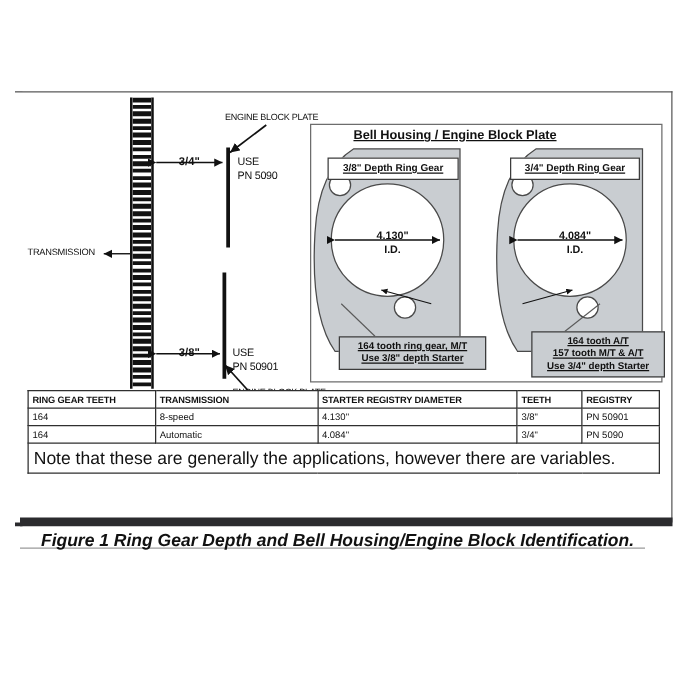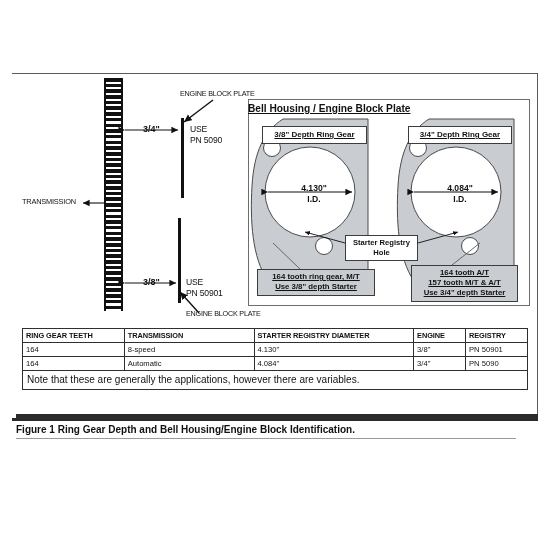--- a/index.html
+++ b/index.html
@@ -96,20 +96,21 @@
     left:248px; top:99px;
     width:282px; height:207px;
     border:1px solid #6d6d6d;
     background:#ffffff;
     box-sizing:border-box;
   }
   .bh-title{
     position:absolute;
     left:248px; top:103px;
     width:232px;
+    text-align:center;
     font-size:10.2px;
     font-weight:bold;
     color:#111;
     text-decoration:underline;
   }
 
   .tagbox{
     position:absolute;
     border:1px solid #3c3c3c;
     background:#ffffff;
@@ -134,65 +135,68 @@
     position:absolute;
     border:1px solid #3c3c3c;
     background:#c9cdd1;
     font-size:7.8px;
     font-weight:bold;
     color:#111;
     text-align:center;
     box-sizing:border-box;
     line-height:10px;
     padding:2px 2px 3px;
+    margin-left:14px;
   }
   .grayBox span{ text-decoration:underline; display:block; }
   .gray-left{ left:257px; top:269px; width:118px; }
   .gray-right{ left:411px; top:265px; width:107px; }
 
   .dim-id{
     position:absolute;
     text-align:center;
     font-size:8.6px;
     font-weight:bold;
     color:#111;
     line-height:10.5px;
   }
   .dim-id-left{ left:272px; top:183px; width:84px; }
   .dim-id-right{ left:418px; top:183px; width:84px; }
 
   
   .dtable{
     position:absolute;
-    left:22px; top:328px;
+    left:22px; top:312px;
     width:506px;
     border-collapse:collapse;
     font-size:7.6px;
     color:#111;
     background:#ffffff;
   }
   .dtable td,.dtable th{
     border:1px solid #2f2f2f;
     padding:1.5px 3px;
     text-align:left;
     font-weight:normal;
     height:10px;
   }
   .dtable th{ font-weight:bold; font-size:7.4px; letter-spacing:-0.1px;}
-  .dtable .note{ font-size:10px; padding:3px 4px 4px; }
+  .dtable .note{ font-size:14px; padding:3px 4px 4px; }
 
   .col0{width:102px;} .col1{width:130px;} .col2{width:160px;}
   .col3{width:52px;}  .col4{width:62px;}
 
   .fig-caption{
     position:absolute;
     left:16px; top:424px; width:508px;
-    font-size:10px;
-    font-weight:bold;
-    color:#111;
+    text-align:center;
+    font-size:14px;
+    font-weight:bold;
+    color:#111;
+    font-style:italic;
   }
 </style>
 </head>
 <body>
 
 <div id="root">
 
   <div class="frame-left-bar"></div>
   <div class="figure-frame"></div>
   <div class="frame-bottom-bar"></div>
@@ -320,24 +324,20 @@
 
   <div class="dim-id dim-id-left">
     <div>4.130"</div>
     <div>I.D.</div>
   </div>
   <div class="dim-id dim-id-right">
     <div>4.084"</div>
     <div>I.D.</div>
   </div>
 
-  <div class="tagbox tag-starter">
-    <div>Starter Registry</div>
-    <div>Hole</div>
-  </div>
 
   <div class="grayBox gray-left">
     <span>164 tooth ring gear, M/T</span>
     <span>Use 3/8" depth Starter</span>
   </div>
   <div class="grayBox gray-right">
     <span>164 tooth A/T</span>
     <span>157 tooth M/T &amp; A/T</span>
     <span>Use 3/4" depth Starter</span>
   </div>
@@ -348,21 +348,21 @@
         <col class="col1">
         <col class="col2">
         <col class="col3">
         <col class="col4">
     </colgroup>
     <thead>
       <tr id="thRow">
           <th>RING GEAR TEETH</th>
           <th>TRANSMISSION</th>
           <th>STARTER REGISTRY DIAMETER</th>
-          <th>ENGINE</th>
+          <th>TEETH</th>
           <th>REGISTRY</th>
         </tr>
     </thead>
     <tbody id="tbBody">
         <tr>
           <td>164</td>
           <td>8-speed</td>
           <td>4.130"</td>
           <td>3/8"</td>
           <td>PN 50901</td>

